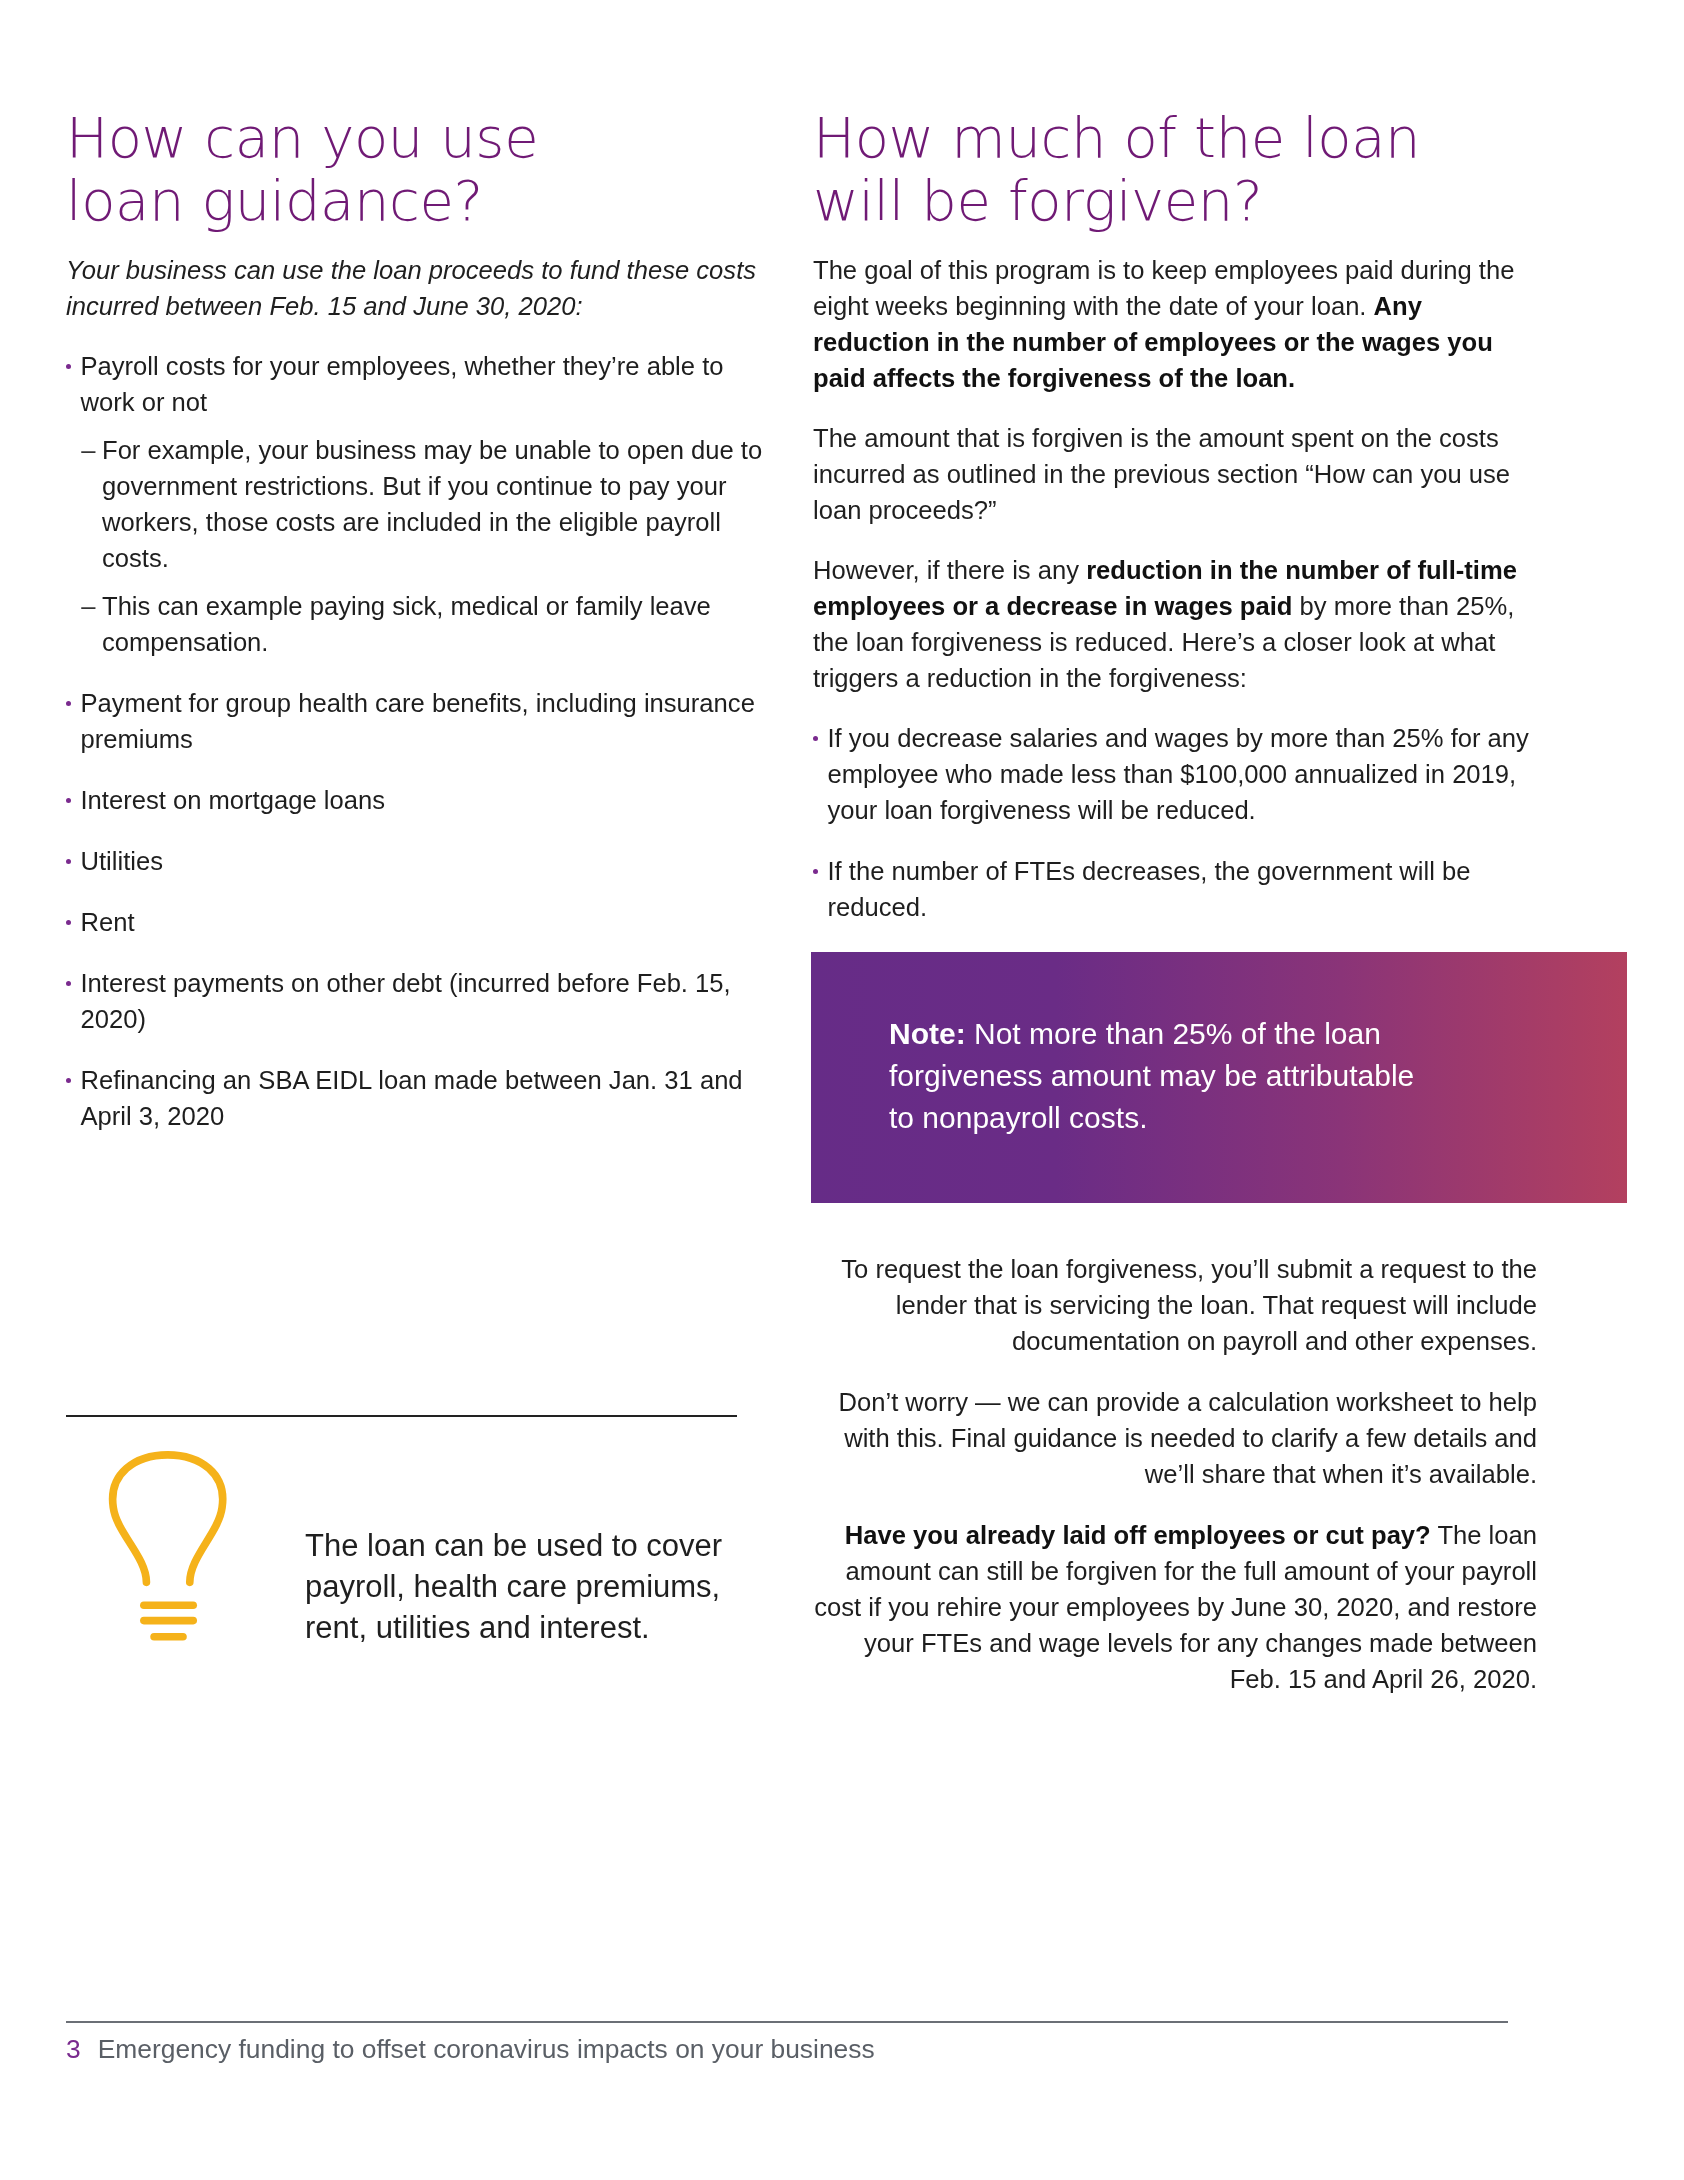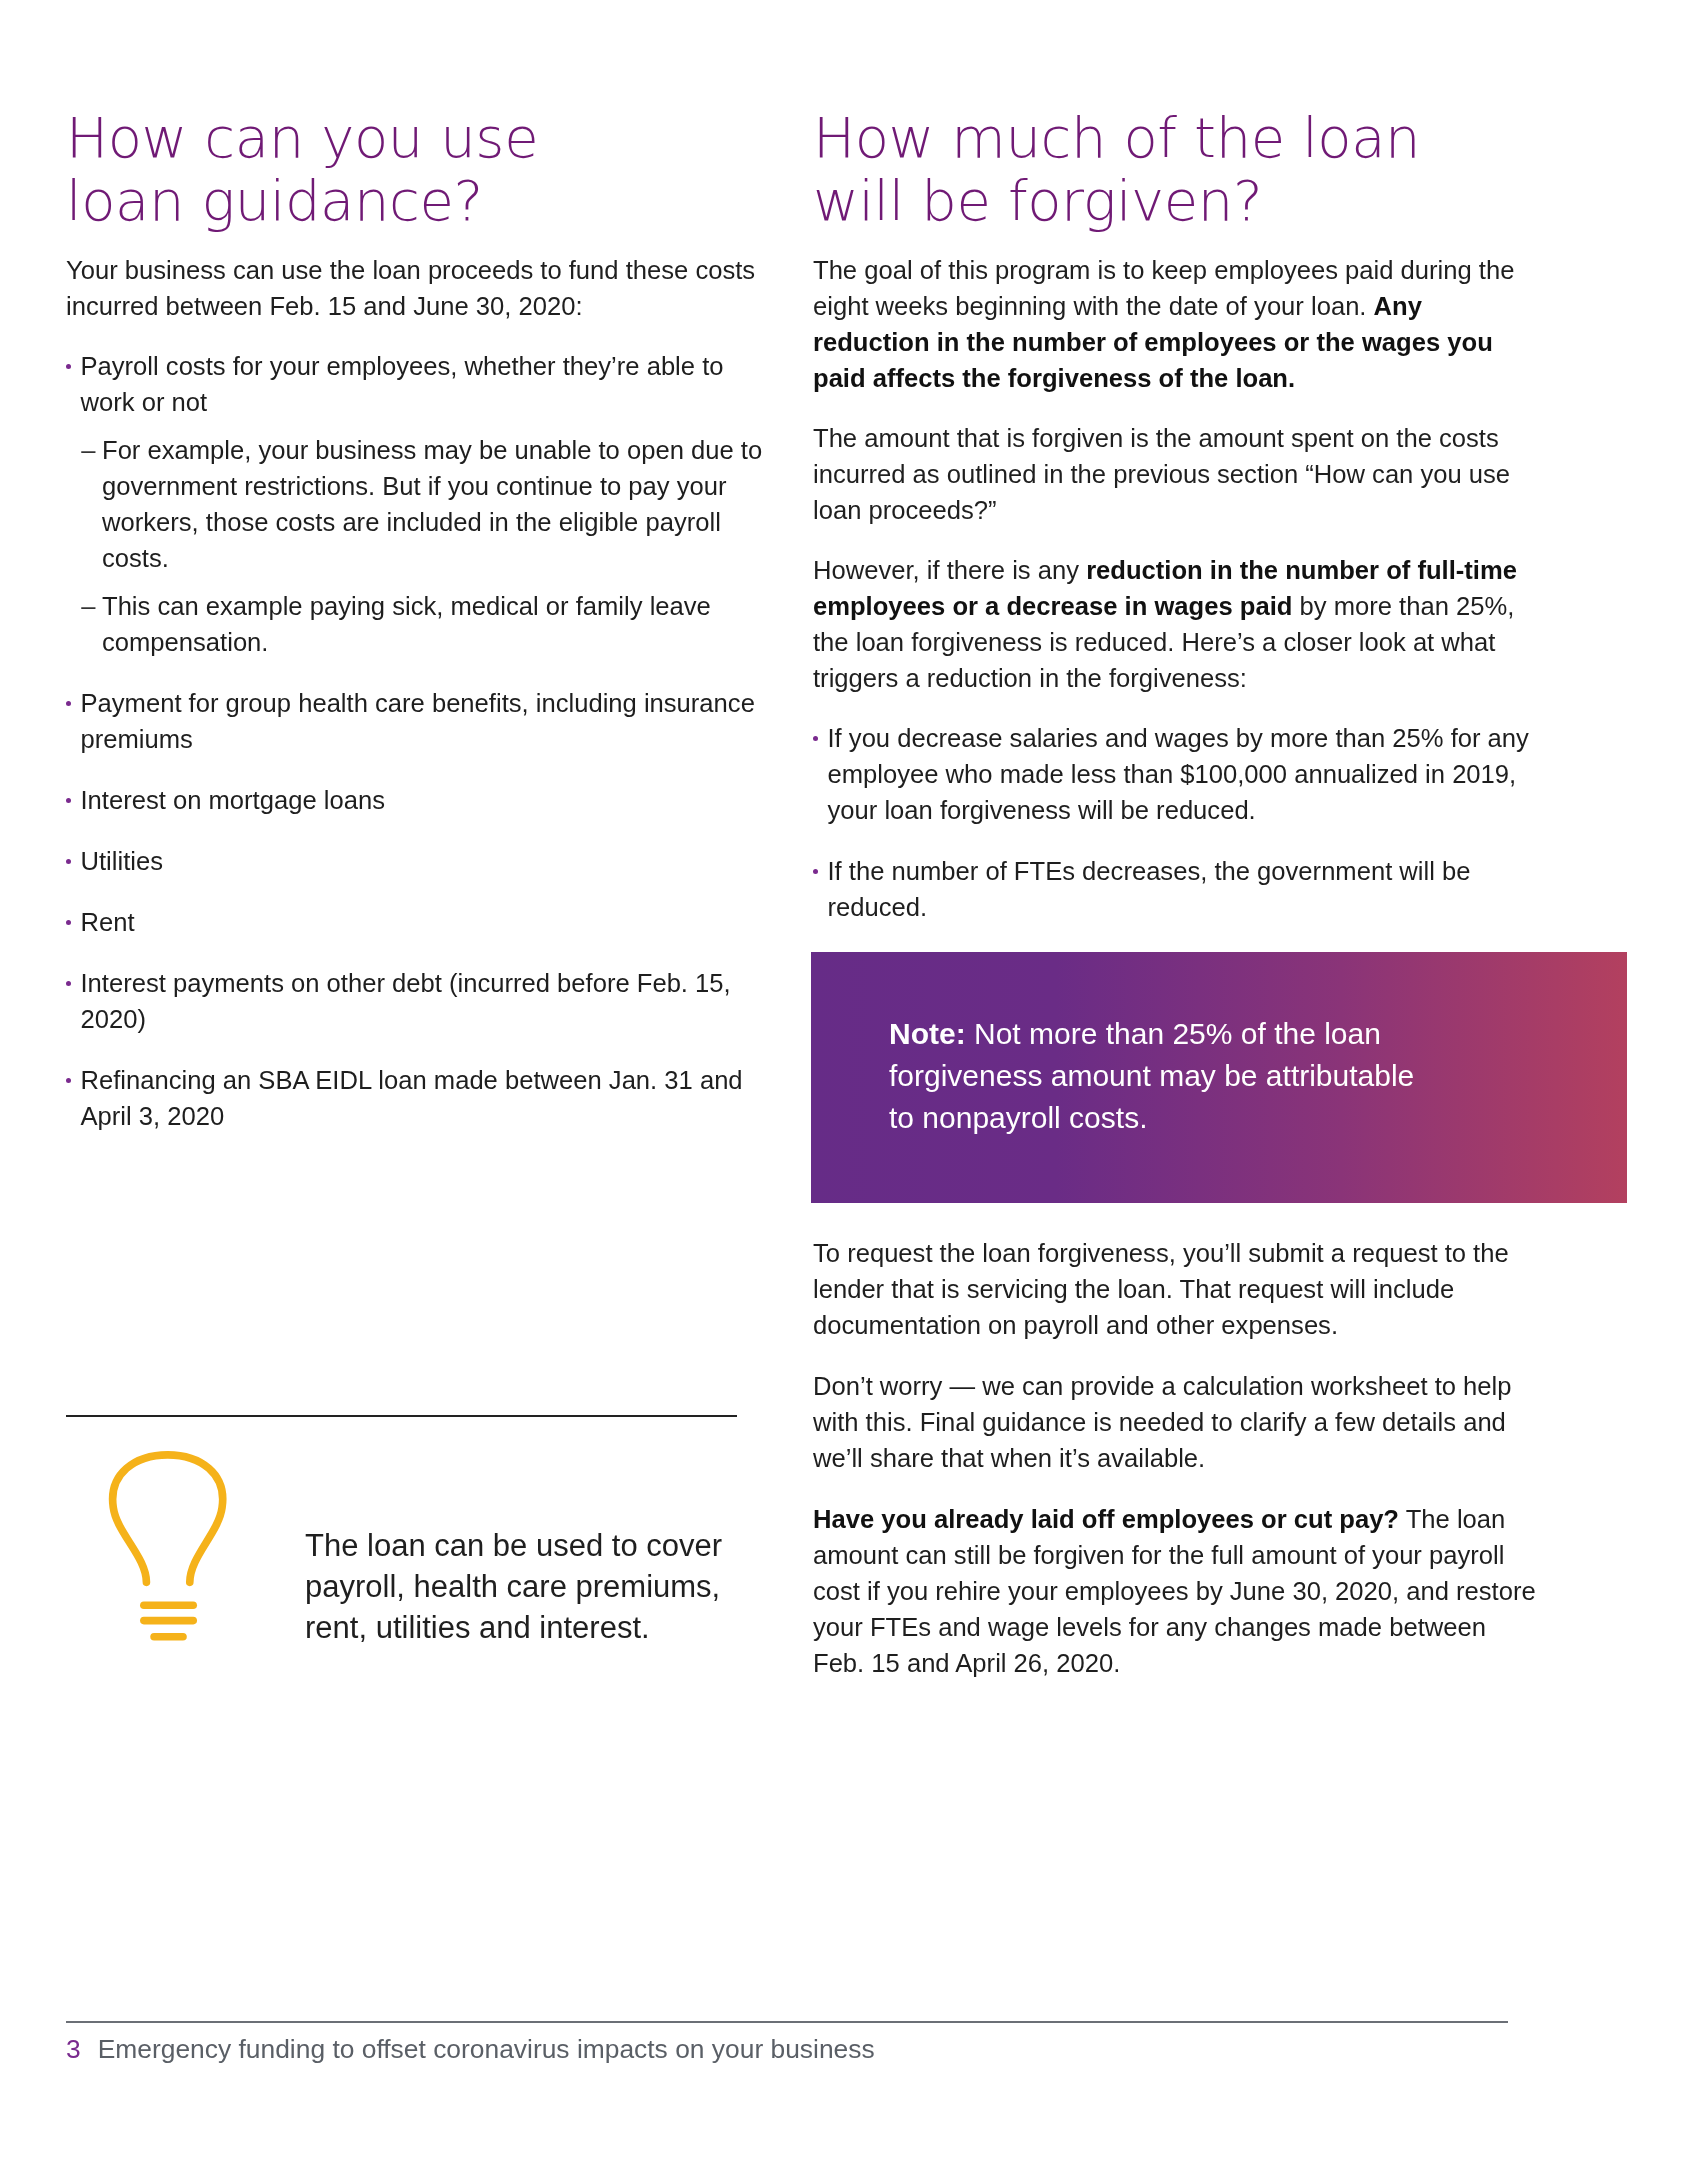--- a/index.html
+++ b/index.html
@@ -5,36 +5,36 @@
   html, body { margin: 0; padding: 0; background: #ffffff; }
   body { width: 1685px; height: 2181px; position: relative; overflow: hidden;
          font-family: "Liberation Sans", sans-serif; color: #1e1e1e; }
   .abs { position: absolute; }
   h1 { margin: 0; font-weight: 300; color: #701a75; font-size: 56px; line-height: 63px; letter-spacing: -0.4px;
        font-family: "DejaVu Sans", sans-serif; font-weight: 200; }
   .col-left { left: 66px; top: 106px; width: 698px; }
   .col-right { left: 813px; top: 106px; width: 724px; }
   .body-text { font-size: 25.6px; line-height: 36px; color: #1f1f1f; margin: 0; }
   .strong { font-weight: bold; color: #111; }
-  .p1 { margin-top: 20.4px; }
+  .p1 { margin-top: 20.4px; font-style: italic; }
   ul.bullets { list-style: none; padding: 0; margin: 24px 0 0 0; }
   ul.bullets > li { position: relative; padding-left: 14.5px; font-size: 25.6px; line-height: 36px; margin-bottom: 25px; }
   ul.bullets > li::before { content: ""; position: absolute; left: 0; top: 16px; width: 5.1px; height: 5.1px;
        border-radius: 50%; background: #7a2a8e; }
   ul.sub { list-style: none; padding: 0; margin: 12px 0 0 0; }
   ul.sub li { position: relative; padding-left: 36px; margin-left: -14.5px; margin-bottom: 12px; font-size: 25.6px; line-height: 36px; }
   ul.sub li::before { content: "–"; position: absolute; left: 15.3px; top: 0; color: #333; }
   .right-p { margin-top: 24px; }
   .right-p:first-of-type { margin-top: 20.4px; }
   .note-box { left: 811px; top: 952px; width: 816px; height: 251px;
       background: linear-gradient(90deg, #662c87 0%, #6a2c86 30%, #8a3478 65%, #b3405f 100%); }
   .note-text { position: absolute; left: 78px; top: 61px; width: 545px; color: #ffffff; font-size: 30px; line-height: 42px; }
   .note-text .lbl { font-weight: bold; }
   .after-note { left: 813px; top: 1235px; width: 724px; }
-  .after-note p { margin: 0 0 25px 0; font-size: 25.6px; line-height: 36px; }
+  .after-note p { margin: 16px 0 25px 0; font-size: 25.6px; line-height: 36px; text-align: right; }
   .divider { left: 66px; top: 1415px; width: 671px; height: 1.7px; background: #222; }
   .bulb { left: 101px; top: 1448px; width: 141px; height: 204px; }
   .callout { left: 305px; top: 1525px; width: 426px; font-size: 31px; line-height: 41px; color: #1f1f1f; }
   .footer-line { left: 66px; top: 2021px; width: 1442px; height: 1.7px; background: #6b6f76; }
   .footer { left: 66px; top: 2032px; font-size: 26.4px; line-height: 34px; color: #5a5f66; }
   .footer .num { color: #7a2a8e; margin-right: 17px; }
 </style>
 </head>
 <body>
 

